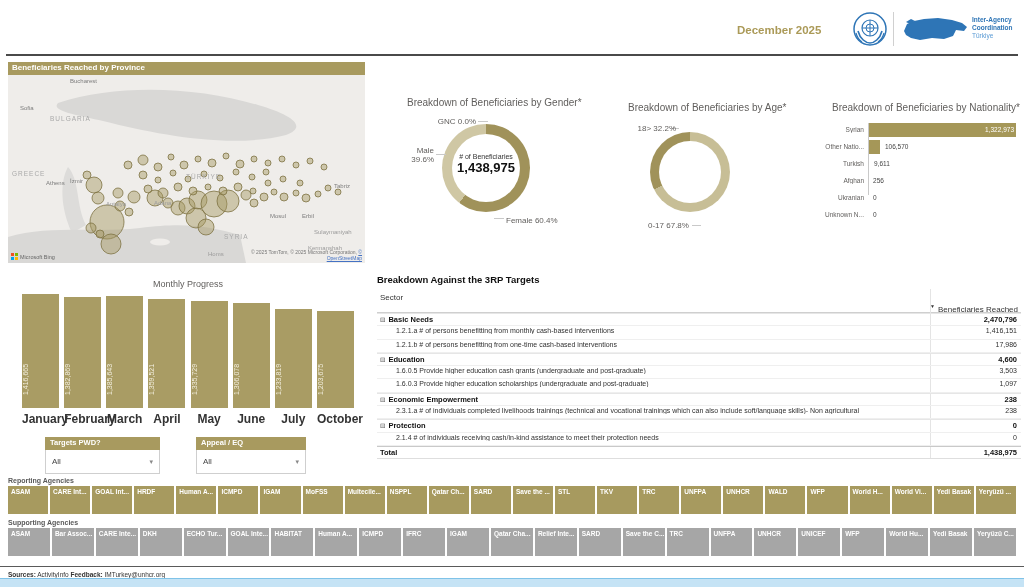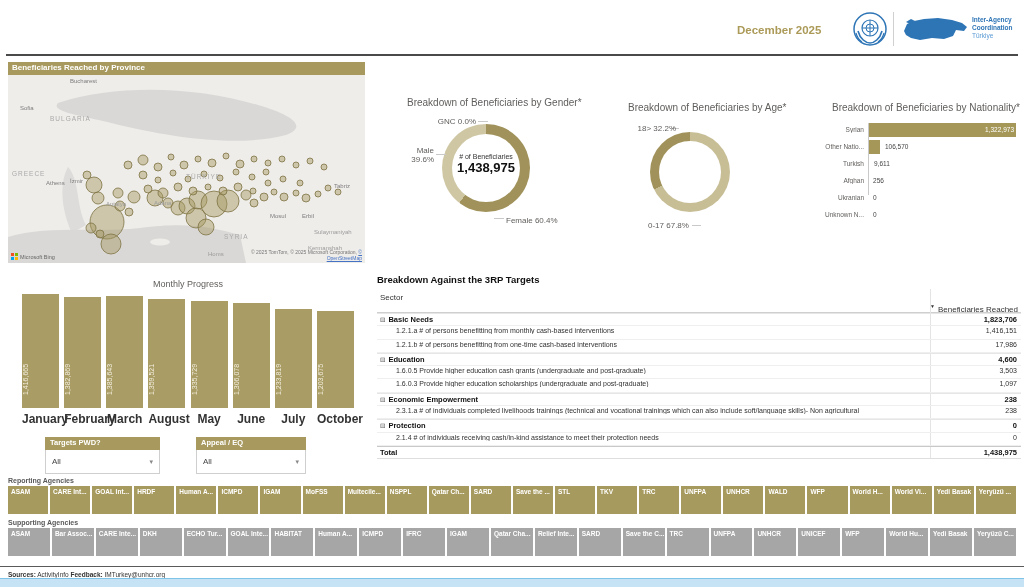--- a/index.html
+++ b/index.html
@@ -363,21 +363,21 @@
         </div>
         <div class="mcol">
           <div class="mbar" style="height: 97px;"></div>
           <div class="mval">1,203,675</div>
         </div>
       </div>
     <div class="mlabels" id="mlabels">
         <div class="mlabel">January</div>
         <div class="mlabel">February</div>
         <div class="mlabel">March</div>
-        <div class="mlabel">August</div>
+        <div class="mlabel">April</div>
         <div class="mlabel">May</div>
         <div class="mlabel">June</div>
         <div class="mlabel">July</div>
         <div class="mlabel">October</div>
       </div>
   </div>
 
   <div class="filter-box" id="filter-0">
     <div class="filter-hdr">Targets PWD?</div>
     <div class="filter-body">
@@ -397,21 +397,21 @@
     <div class="table-title">Breakdown Against the 3RP Targets</div>
     <div class="tbl-hdr">
       <span class="c1">Sector</span>
       <span class="c2">Beneficiaries Reached</span>
       <span class="sort-arrow">▼</span>
     </div>
     <div class="col-div"></div>
     <div class="tbl-rows" id="tbl-rows">
         <div class="trow group">
           <span class="lbl"><span class="collapse-glyph">⊟</span>Basic Needs</span>
-          <span class="val">1,823,706</span>
+          <span class="val">2,470,796</span>
         </div>
         <div class="trow indicator">
           <span class="lbl">1.2.1.a # of persons benefitting from monthly cash-based interventions</span>
           <span class="val">1,416,151</span>
         </div>
         <div class="trow indicator">
           <span class="lbl">1.2.1.b # of persons benefitting from one-time cash-based interventions</span>
           <span class="val">17,986</span>
         </div>
         <div class="trow group">

